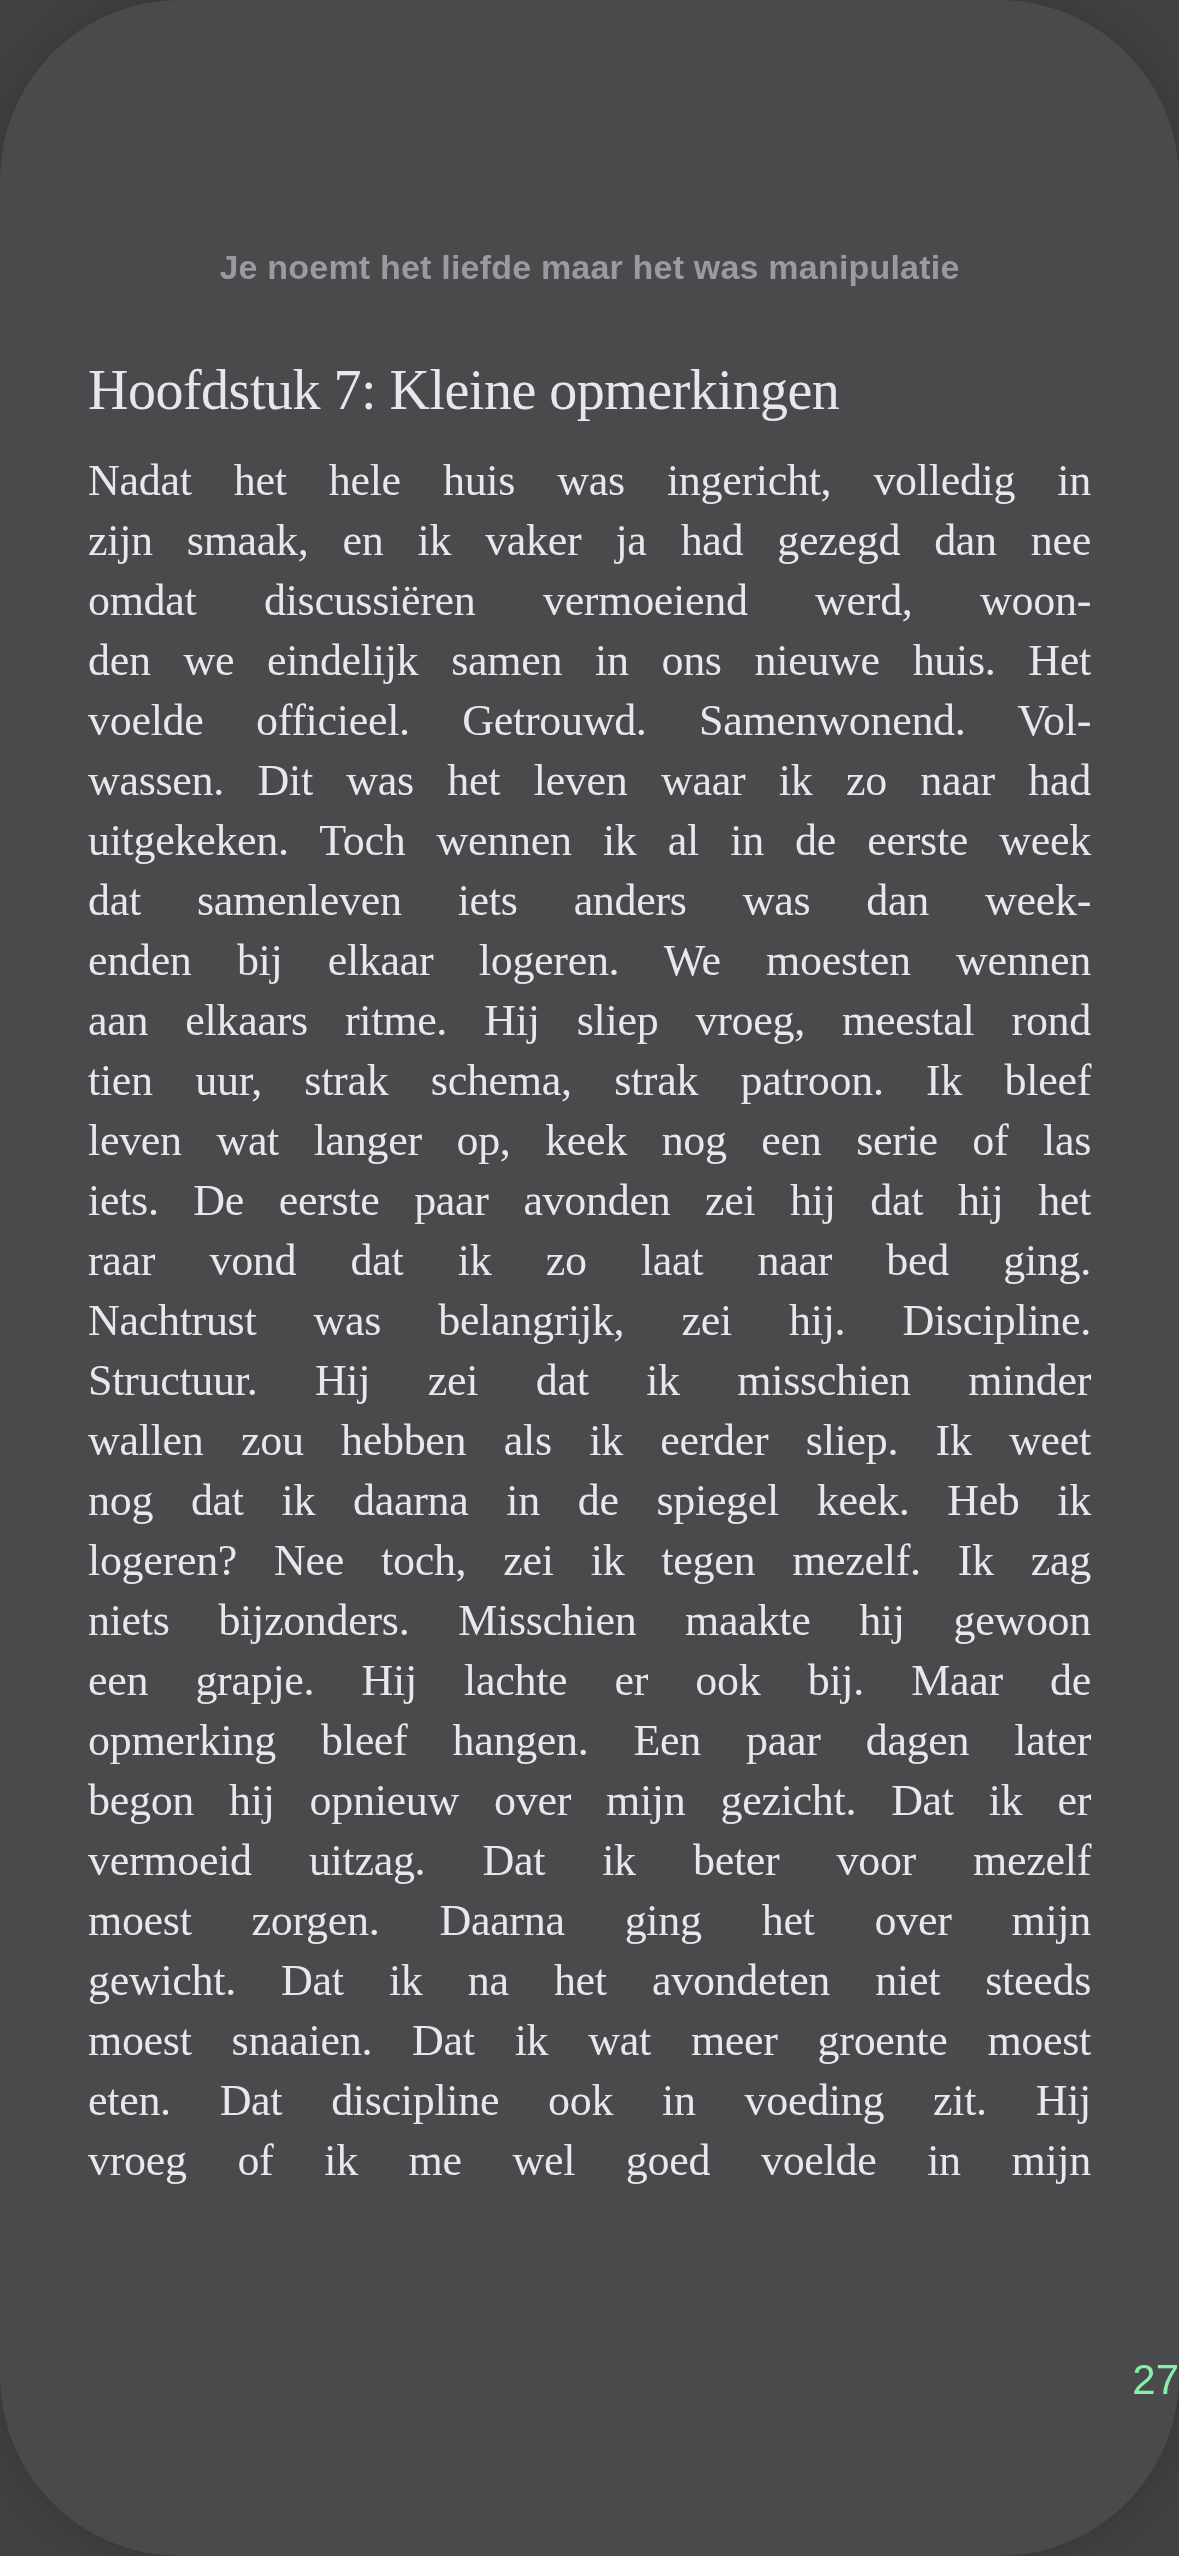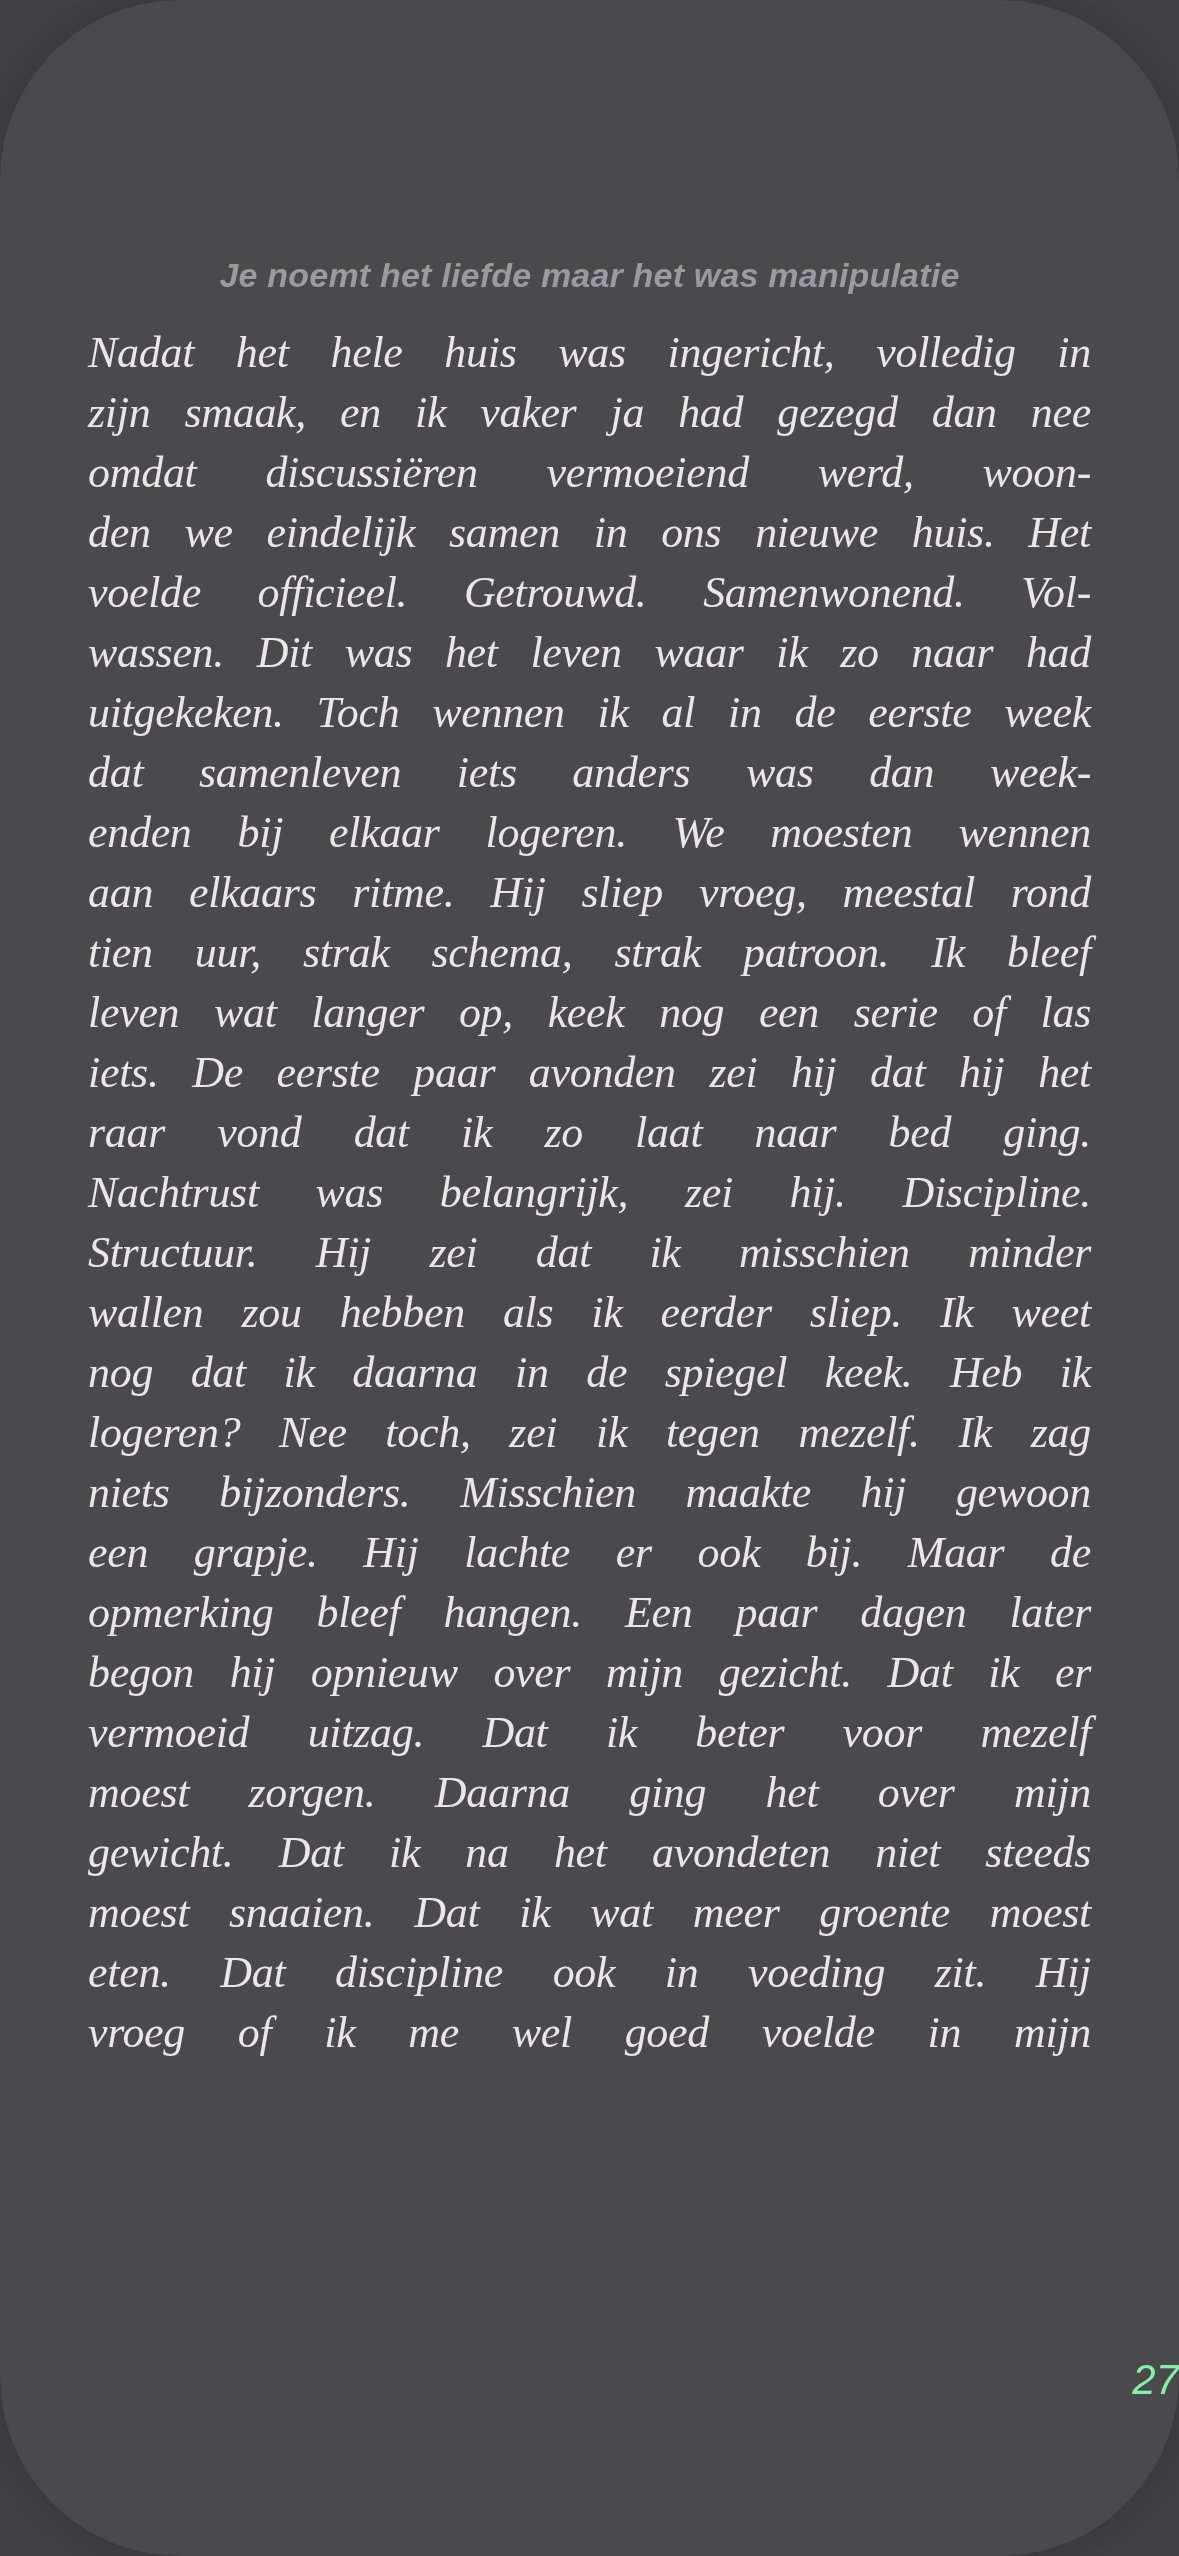--- a/index.html
+++ b/index.html
@@ -14,22 +14,21 @@
     position: relative;
     font-family: "Liberation Sans", sans-serif;
   }
   .page-surface {
     position: absolute;
     inset: 0;
     background: #4a494c;
     border-radius: 180px;
     box-shadow: 0 0 40px rgba(0,0,0,0.18);
     box-sizing: border-box;
-    padding: 8px 88px;
-    font-style: italic;
+    padding: 0 88px;
   }
   .book-title {
     margin-top: 247px;
     text-align: center;
     font-family: "Liberation Sans", sans-serif;
     font-size: 34px;
     line-height: 40px;
     font-weight: 600;
     letter-spacing: 0.2px;
     color: #9b9aa0;
@@ -68,20 +67,21 @@
     color: #86efac;
   }
 </style>
 </head>
 <body>
 
 <div class="page-surface">
 
   <div class="book-title">Je noemt het liefde maar het was manipulatie</div>
 
+  <h1 class="chapter-heading">Hoofdstuk 7: Kleine opmerkingen</h1>
 
   <div class="body-text">
       <div class="body-line">Nadat het hele huis was ingericht, volledig in</div>
       <div class="body-line">zijn smaak, en ik vaker ja had gezegd dan nee</div>
       <div class="body-line">omdat discussiëren vermoeiend werd, woon-</div>
       <div class="body-line">den we eindelijk samen in ons nieuwe huis. Het</div>
       <div class="body-line">voelde officieel. Getrouwd. Samenwonend. Vol-</div>
       <div class="body-line">wassen. Dit was het leven waar ik zo naar had</div>
       <div class="body-line">uitgekeken. Toch wennen ik al in de eerste week</div>
       <div class="body-line">dat samenleven iets anders was dan week-</div>

